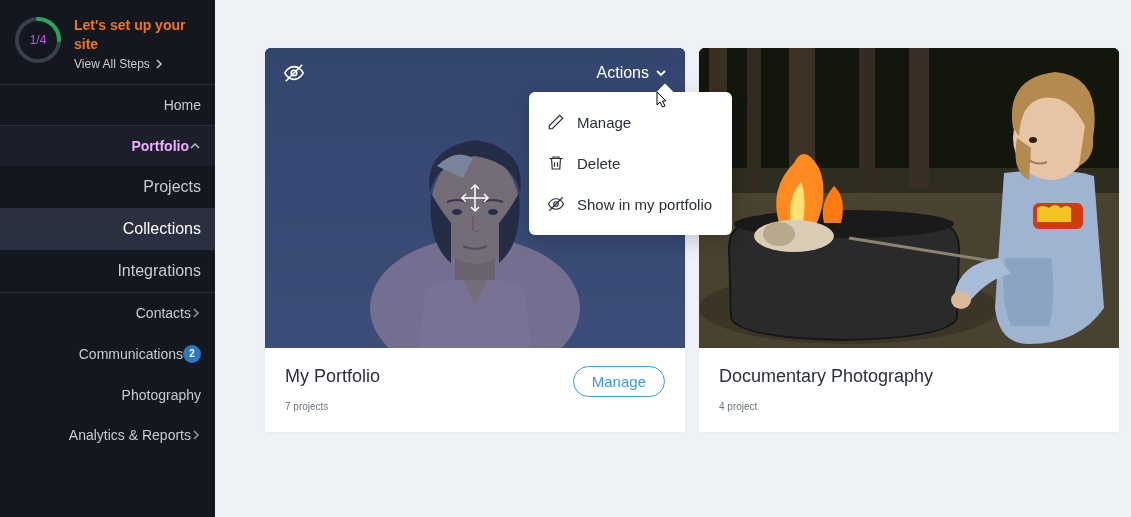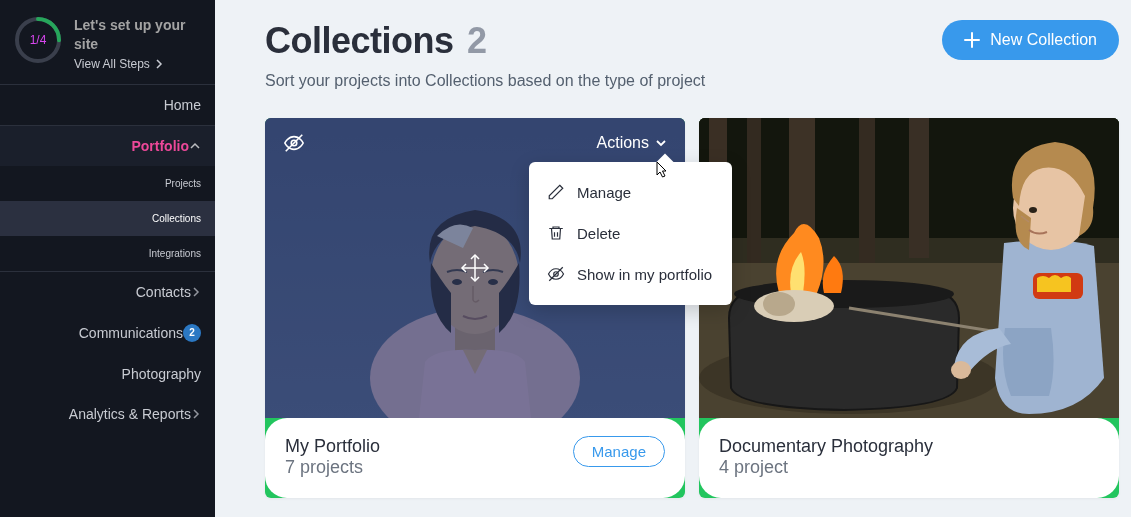--- a/index.html
+++ b/index.html
@@ -53,21 +53,21 @@
       align-items: center;
       justify-content: center;
       font-size: 12px;
       color: #d946ef;
       font-weight: 500;
     }
     .setup-text {
       flex: 1;
     }
     .setup-title {
-      color: #a3a3a3;
+      color: #f97316;
       font-size: 14px;
       font-weight: 700;
       line-height: 1.35;
     }
     .view-steps {
       color: #c8cbd2;
       font-size: 12px;
       margin-top: 2px;
       display: inline-flex;
       align-items: center;
@@ -88,27 +88,27 @@
     .nav-item {
       padding: 12px 14px;
       font-size: 14px;
       color: #c8cbd2;
       cursor: pointer;
       display: flex;
       align-items: center;
       justify-content: flex-end;
     }
     .nav-item.bold {
-      color: #ec4899;
+      color: #f0abfc;
       font-weight: 600;
       background: #1a1f2b;
     }
     .nav-sub {
       padding-left: 0;
-      font-size: 10px;
+      font-size: 16px;
     }
     .nav-sub.active {
       background: #2b3040;
       color: #fff;
     }
     .badge {
       background: #2b78c3;
       color: #fff;
       font-size: 10px;
       font-weight: 600;
@@ -163,21 +163,21 @@
       gap: 10px;
       cursor: pointer;
     }
     .cards {
       display: flex;
       gap: 14px;
       margin-top: 28px;
     }
     .card {
       width: 420px;
-      background: #22c55e;
+      background: #1d4ed8;
       border-radius: 6px;
       overflow: visible;
       box-shadow: 0 1px 3px rgba(0,0,0,0.05);
       position: relative;
     }
     .card-img {
       height: 300px;
       position: relative;
       border-radius: 6px 6px 0 0;
       overflow: visible;
@@ -227,31 +227,30 @@
       top: 50%;
       left: 50%;
       transform: translate(-50%, -50%);
     }
     .card-footer {
       padding: 18px 20px 20px 20px;
       display: flex;
       align-items: flex-start;
       justify-content: space-between;
       background: #fff;
-      border-radius: 22px;
     }
     .card-title {
       font-size: 18px;
       font-weight: 500;
       color: #2a2f3b;
     }
     .card-sub {
-      font-size: 18px;
+      font-size: 10px;
       color: #6c7480;
-      margin-top: 0;
+      margin-top: 14px;
     }
     .manage-btn {
       border: 1px solid #3899ec;
       color: #3899ec;
       background: #fff;
       border-radius: 20px;
       padding: 6px 18px;
       font-size: 15px;
       cursor: pointer;
     }
@@ -372,35 +371,20 @@
         <span>Analytics &amp; Reports</span>
         <svg class="chev" width="10" height="10" viewBox="0 0 10 10">
             <path d="M3 1l4 4-4 4" fill="none" stroke="#c8cbd2" stroke-width="1.5"></path>
           </svg>
       </div>
 
     </div>
   </aside>
 
   <main class="main">
-    <div class="header-row">
-      <div>
-        <h1 class="page-title">
-          <span>Collections</span>
-          <span class="count-badge">2</span>
-        </h1>
-        <p class="subtitle">Sort your projects into Collections based on the type of project</p>
-      </div>
-      <button class="new-btn">
-        <svg width="16" height="16" viewBox="0 0 16 16">
-            <path d="M8 1v14M1 8h14" stroke="#fff" stroke-width="2" stroke-linecap="round"></path>
-          </svg>
-        <span>New Collection</span>
-      </button>
-    </div>
 
     <div class="cards">
 
       <div class="card">
         <div class="card-img card1-img">
           <div class="card-img-inner">
 
             <svg class="card1-person" viewBox="0 0 240 240">
               <ellipse cx="120" cy="200" rx="105" ry="70" fill="#c9a6b3"></ellipse>
               <rect x="100" y="130" width="40" height="60" fill="#b48c69"></rect>

